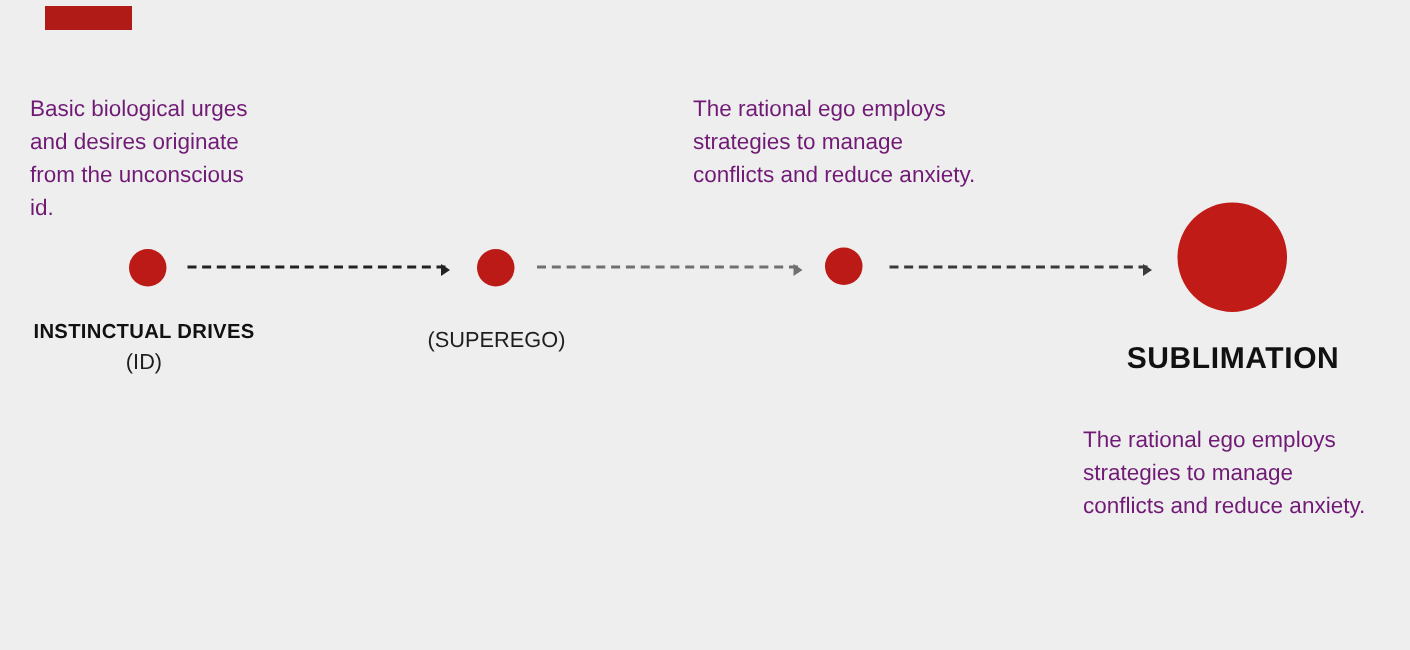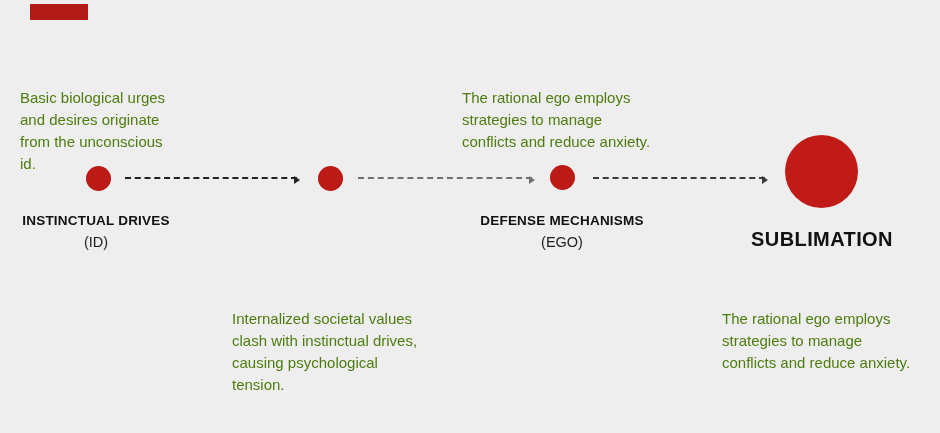--- a/index.html
+++ b/index.html
@@ -19,22 +19,21 @@
     position: absolute;
     left: 30px; top: 4px;
     width: 58px; height: 16px;
     background: #b01b18;
   }
   .note {
     position: absolute;
     font-size: 15px;
     line-height: 22px;
     white-space: pre-line;
-    color: #4d7c0f;
-    margin-top: 25px;
+    color: #701a75;
   }
   .note-id          { left: 20px;  top: 62px;  width: 220px; }
   .note-ego         { left: 462px; top: 62px;  width: 240px; }
   .note-superego    { left: 232px; top: 283px; width: 240px; }
   .note-sublimation { left: 722px; top: 283px; width: 215px; }
 
   .dot {
     position: absolute;
     border-radius: 50%;
     background: #bb1a16;
@@ -96,46 +95,39 @@
 
   <div class="accent-bar"></div>
 
   <div class="note note-id">Basic biological urges
 and desires originate
 from the unconscious
 id.</div>
   <div class="note note-ego">The rational ego employs
 strategies to manage
 conflicts and reduce anxiety.</div>
-  <div class="note note-superego">Internalized societal values
-clash with instinctual drives,
-causing psychological
-tension.</div>
   <div class="note note-sublimation">The rational ego employs
 strategies to manage
 conflicts and reduce anxiety.</div>
 
   <div class="dot dot-id"></div>
   <div class="arrow arrow-1"></div>
   <div class="dot dot-superego"></div>
   <div class="arrow arrow-2"></div>
   <div class="dot dot-ego"></div>
   <div class="arrow arrow-3"></div>
   <div class="dot dot-sublimation"></div>
 
   <div class="stage-label label-id">
     <div class="title">INSTINCTUAL DRIVES</div>
     <div class="subtitle">(ID)</div>
   </div>
 
   <div class="stage-label label-superego">
+    <div class="subtitle">(SUPEREGO)</div>
   </div>
 
-  <div class="stage-label label-ego">
-    <div class="title">DEFENSE MECHANISMS</div>
-    <div class="subtitle">(EGO)</div>
-  </div>
 
   <div class="stage-label label-sublimation">
     <div class="title">SUBLIMATION</div>
   </div>
 
 </div>
 
 </body></html>

